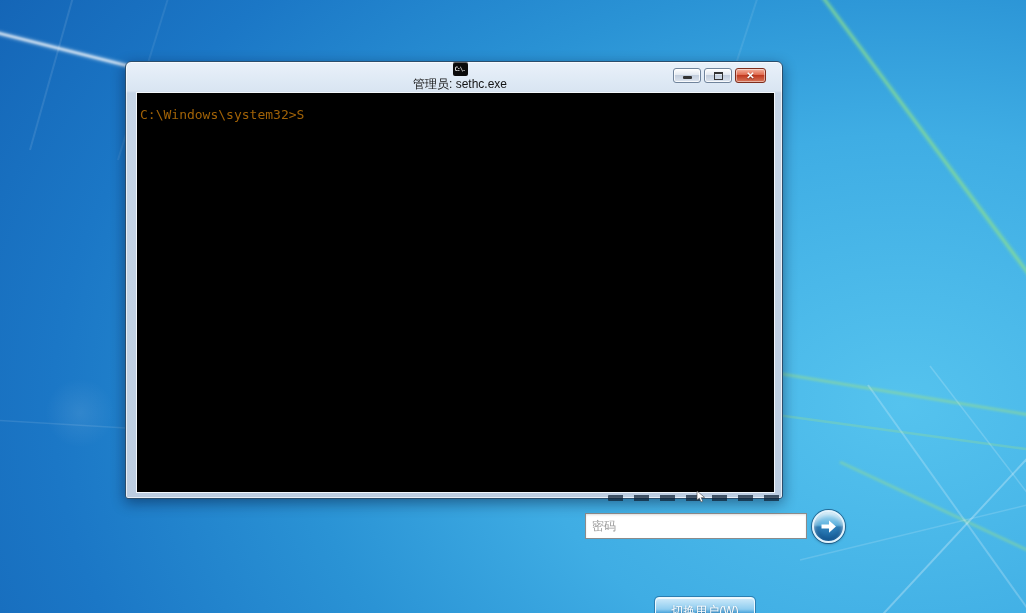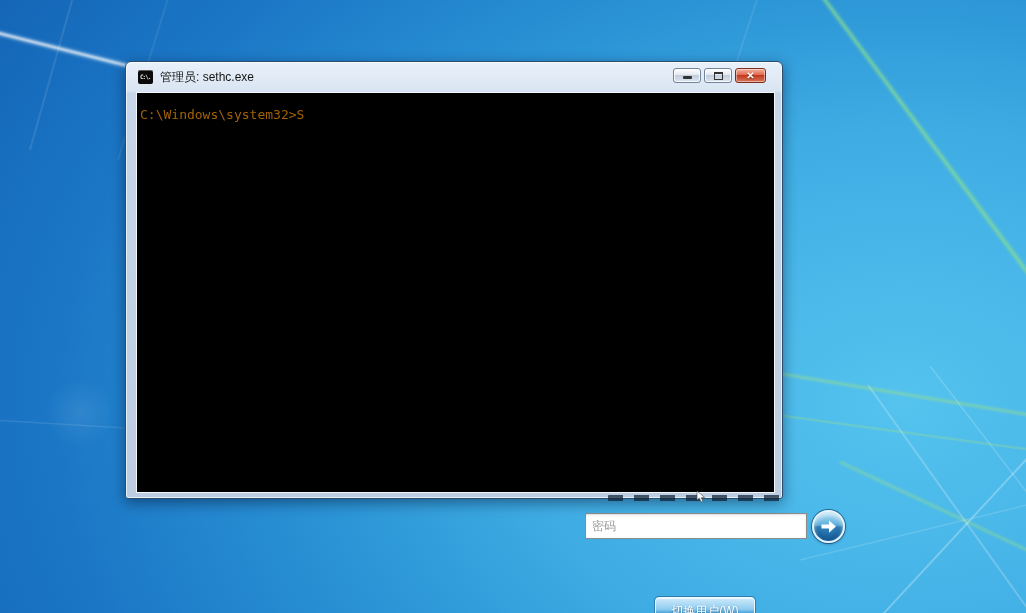--- a/index.html
+++ b/index.html
@@ -14,21 +14,21 @@
     background:radial-gradient(circle,rgba(255,255,255,.09),rgba(255,255,255,0) 70%);}
   
   .win{
     position:absolute;left:125px;top:61px;width:658px;height:438px;z-index:30;
     border:1px solid #2b4e6d;border-radius:6px 6px 3px 3px;
     background:linear-gradient(180deg,#e9f1fa 0px,#d9e5f2 29px,#c7d6e8 31px,#bccde1 100%);
     box-shadow:inset 0 0 0 1px rgba(255,255,255,.65), 0 4px 14px rgba(0,10,40,.45);
     box-sizing:border-box;
   }
   .titlebar{position:absolute;left:0;top:0;width:100%;height:30px;display:flex;align-items:center;
-    padding-left:12px;box-sizing:border-box;gap:7px;}
+    padding-left:12px;box-sizing:border-box;flex-direction:column;}
   .con-icon{width:15px;height:14px;background:#0a0a0a;border-radius:2px;position:relative;flex:0 0 auto;
     box-shadow:inset 0 1px 0 rgba(255,255,255,.35);}
   .con-icon::after{content:"C:\\.";position:absolute;left:2px;top:3px;font:bold 6px "DejaVu Sans Mono",monospace;color:#e8e8e8;letter-spacing:-1px;}
   .title-text{font-size:12px;color:#141414;white-space:nowrap;}
   .caption-btns{position:absolute;right:16px;top:6px;display:flex;gap:3px;}
   .cap-btn{width:28px;height:15px;border:1px solid #70849c;border-radius:3px;box-sizing:border-box;
     background:linear-gradient(180deg,#ffffff 0%,#e3e9f1 45%,#c3cedd 50%,#dde5ef 100%);
     display:flex;align-items:center;justify-content:center;cursor:default;
     box-shadow:inset 0 0 0 1px rgba(255,255,255,.8);}
   .cap-btn.close{width:31px;border-color:#7e2d1d;

